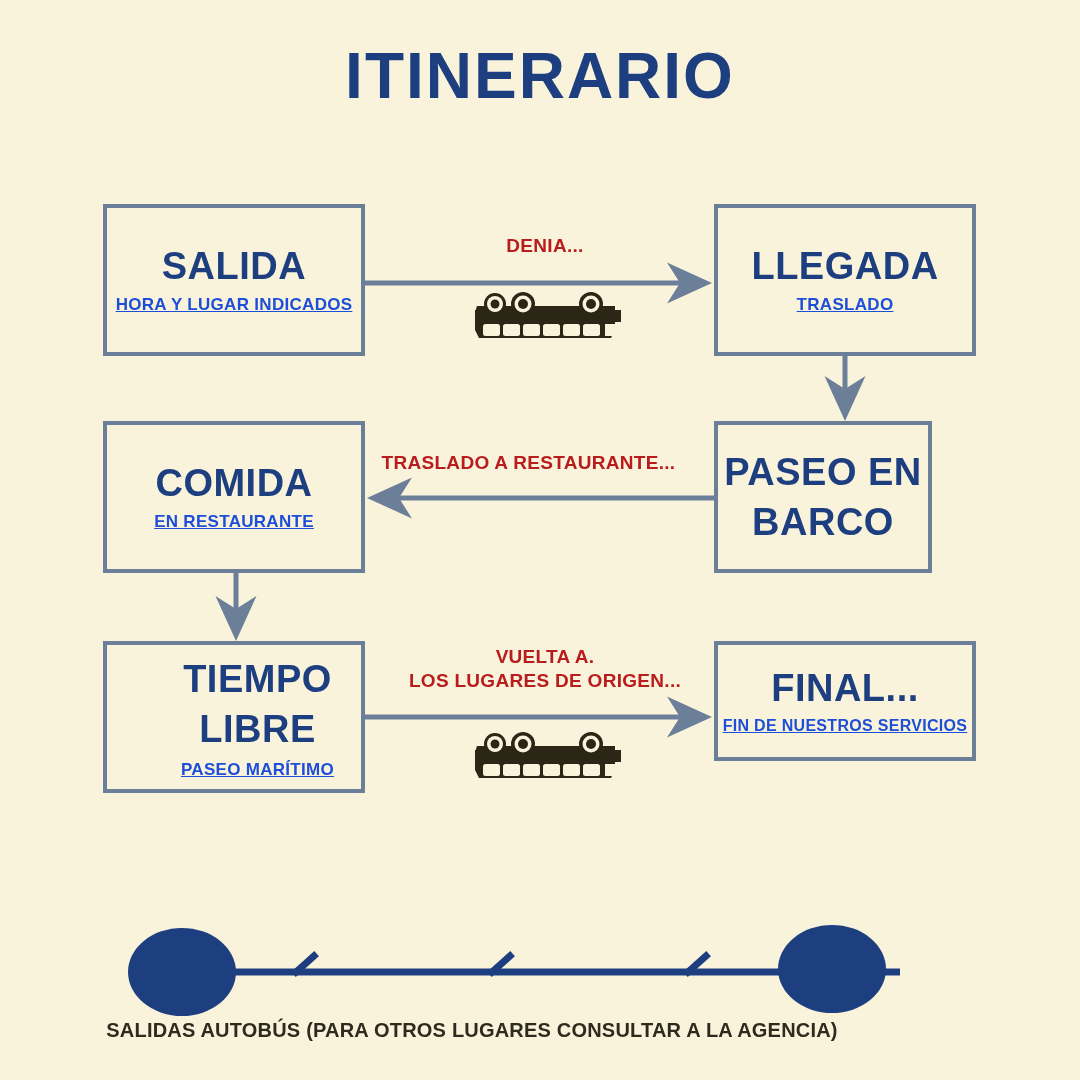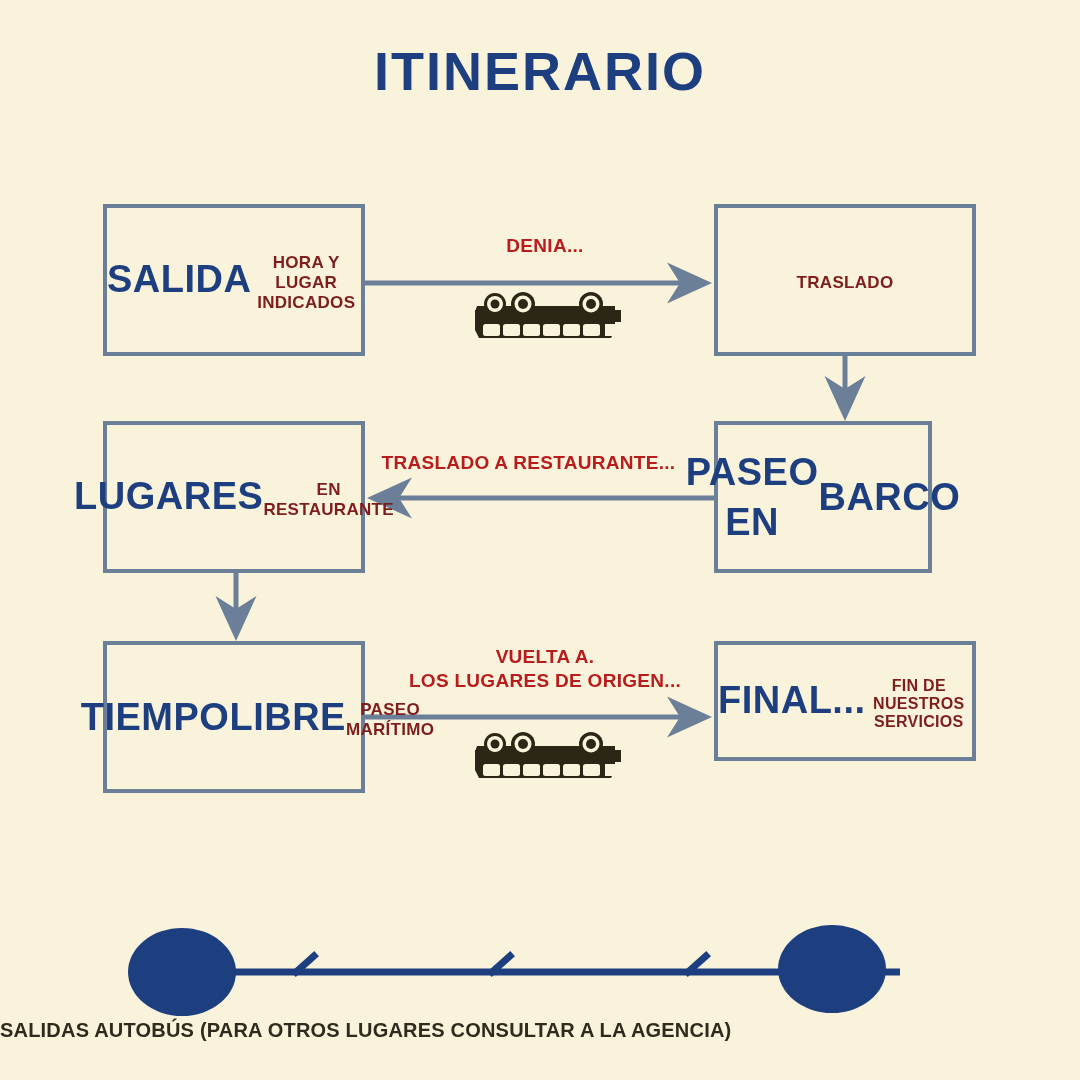--- a/index.html
+++ b/index.html
@@ -21,53 +21,54 @@
     height: 1080px;
   }
 
   
   #page-title {
     position: absolute;
     left: 0;
     top: 44px;
     width: 1080px;
     text-align: center;
-    font-size: 54px;
+    font-size: 64px;
     font-weight: bold;
     letter-spacing: 2px;
     color: #1d3f80;
     line-height: 1;
   }
 
   
   .flow-box {
     position: absolute;
     border: 4px solid #6b7f99;
     background: #faf3dc;
     box-sizing: border-box;
     display: flex;
-    flex-direction: row;
+    flex-direction: column;
     align-items: center;
     justify-content: center;
     text-align: center;
   }
   .box-title {
     color: #1d3f80;
     font-weight: bold;
     font-size: 38px;
     line-height: 1.14;
     letter-spacing: .5px;
   }
   .box-title.two-line { font-size: 38px; }
   .box-sub {
-    color: #7f1d1d;
+    color: #1d4ed8;
     font-weight: bold;
     font-size: 17px;
     letter-spacing: .3px;
     margin-top: 6px;
+    text-decoration: underline;
   }
 
   #box-salida     { left: 103px; top: 204px; width: 262px; height: 152px; }
   #box-llegada    { left: 714px; top: 204px; width: 262px; height: 152px; }
   #box-comida     { left: 103px; top: 421px; width: 262px; height: 152px; }
   #box-barco      { left: 714px; top: 421px; width: 218px; height: 152px; }
   #box-tiempo     { left: 103px; top: 641px; width: 262px; height: 152px; padding-left: 47px; }
   #box-final      { left: 714px; top: 641px; width: 262px; height: 120px; }
 
   #box-barco .box-title { font-size: 38px; line-height: 1.32; }
@@ -109,21 +110,21 @@
     position: absolute;
     left: 0; top: 880px;
     width: 1080px;
     height: 200px;
   }
   #route-caption {
     position: absolute;
     left: 0;
     top: 1019px;
     width: 944px;
-    text-align: left;
+    text-align: center;
     color: #2e2a1d;
     font-weight: bold;
     font-size: 20px;
     letter-spacing: .2px;
   }
 </style>
 </head>
 <body>
 
 <div class="stage">
@@ -153,25 +154,26 @@
 
     <line x1="365" y1="717" x2="705" y2="717" stroke="#6b7f99" stroke-width="5" marker-end="url(#arrow-r)"></line>
   </svg>
 
   <div class="flow-box" id="box-salida">
     <div class="box-title">SALIDA</div>
     <div class="box-sub">HORA Y LUGAR INDICADOS</div>
   </div>
 
   <div class="flow-box" id="box-llegada">
+    <div class="box-title">LLEGADA</div>
     <div class="box-sub">TRASLADO</div>
   </div>
 
   <div class="flow-box" id="box-comida">
-    <div class="box-title">LUGARES</div>
+    <div class="box-title">COMIDA</div>
     <div class="box-sub">EN RESTAURANTE</div>
   </div>
 
   <div class="flow-box" id="box-barco">
     <div class="box-title two-line">PASEO EN</div>
     <div class="box-title two-line">BARCO</div>
   </div>
 
   <div class="flow-box" id="box-tiempo">
     <div class="box-title two-line">TIEMPO</div>

